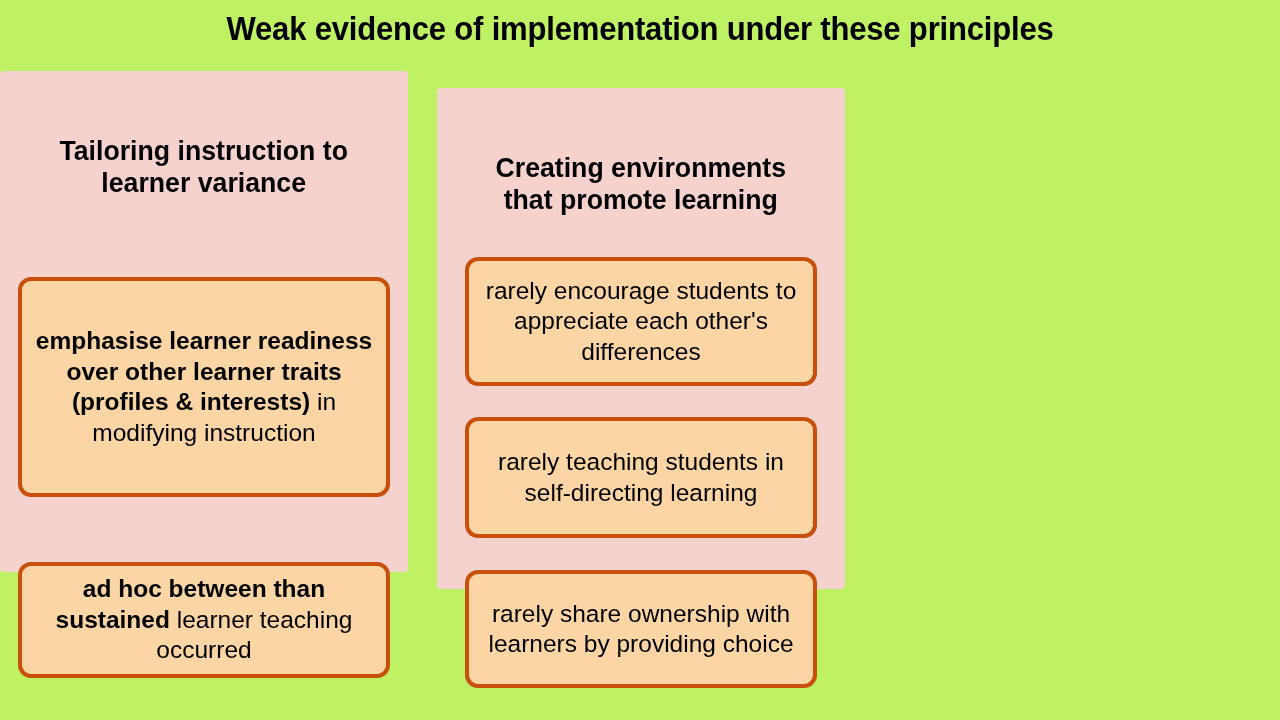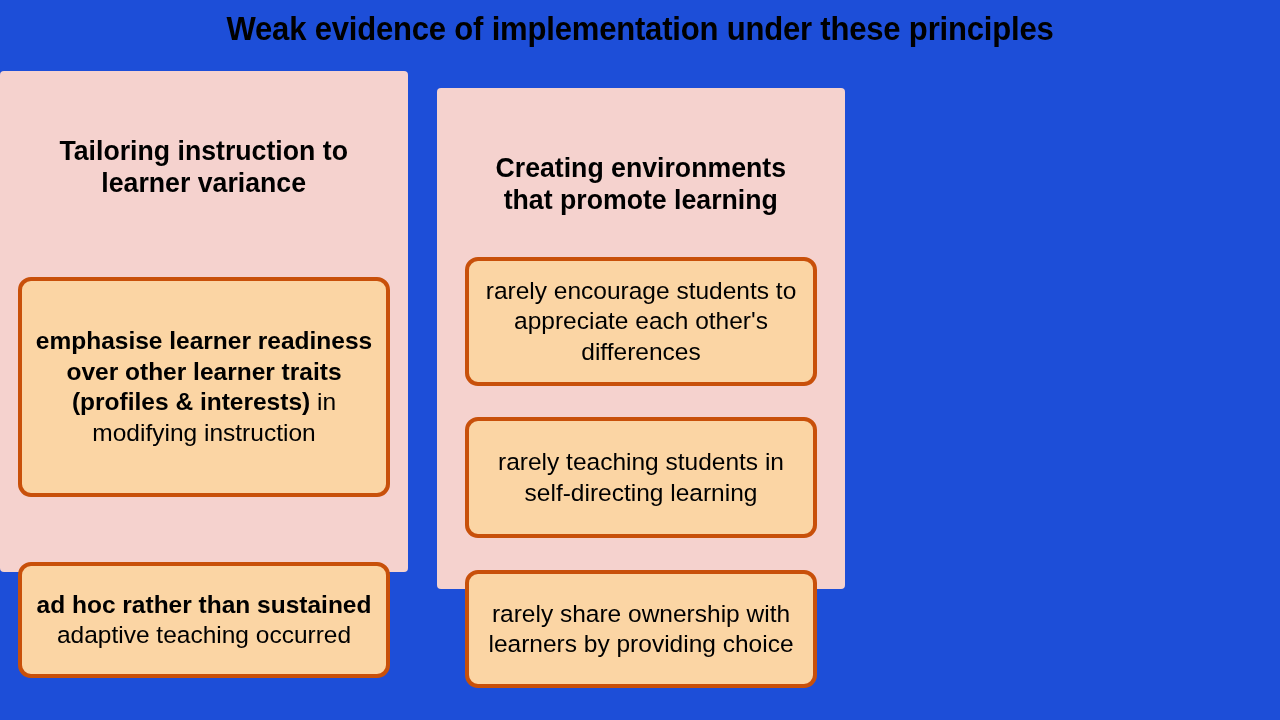--- a/index.html
+++ b/index.html
@@ -13,21 +13,21 @@
 
   body {
     font-family: "Liberation Sans", sans-serif;
     color: #000000;
   }
 
   .slide {
     position: relative;
     width: 1280px;
     height: 720px;
-    background: #1d4ed8;
+    background: #bef264;
   }
 
   
   .slide-title {
     position: absolute;
     left: 0;
     top: 8px;
     width: 1280px;
     text-align: center;
     font-family: "Liberation Sans", sans-serif;
@@ -132,21 +132,21 @@
 
     <div class="panel panel-1">
       <div class="panel-heading">Tailoring instruction to
 learner variance</div>
 
       <div class="callout c1-b1">
         <span class="ctext"><b>emphasise learner readiness over other learner traits (profiles &amp; interests)</b><span> in modifying instruction</span></span>
       </div>
 
       <div class="callout c1-b2">
-        <span class="ctext"><b>ad hoc rather than sustained</b><span> adaptive teaching occurred</span></span>
+        <span class="ctext"><b>ad hoc between than sustained</b><span> learner teaching occurred</span></span>
       </div>
     </div>
 
 
     <div class="panel panel-3">
       <div class="panel-heading">Creating environments
 that promote learning</div>
 
       <div class="callout c3-b1">
         <span class="ctext"><span>rarely encourage students to appreciate each other's differences</span></span>

